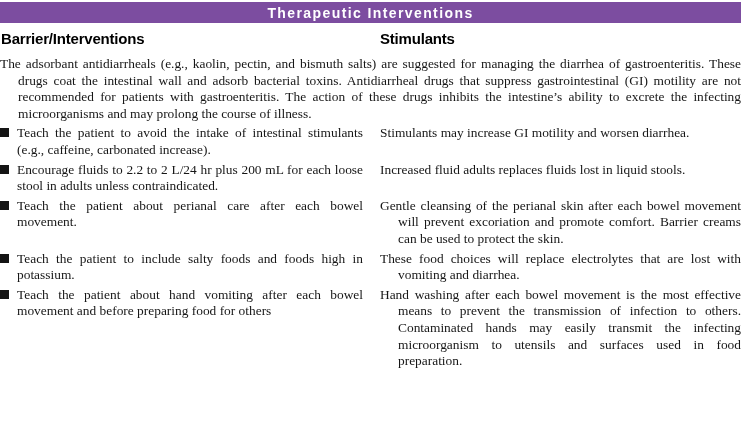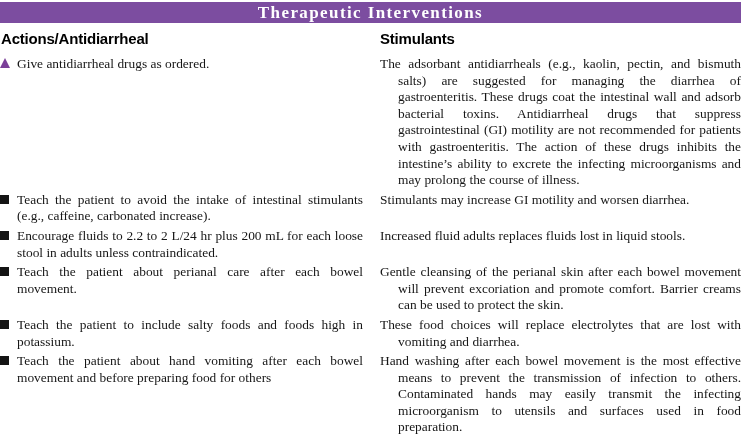--- a/index.html
+++ b/index.html
@@ -13,23 +13,23 @@
   .page { width: 741px; height: 434px; overflow: hidden; }
 
   
   .title-bar {
     margin-top: 2px;
     height: 21px;
     background: var(--accent, #7c4da0);
     display: flex; align-items: center; justify-content: center;
   }
   .title-bar span {
-    font-family: Liberation Serif, serif;
+    font-family: Liberation Sans, sans-serif;
     font-weight: bold;
-    font-size: 17px;
+    font-size: 14px;
     letter-spacing: 1.4px;
     color: var(--title_text, #ffffff);
   }
 
   
   .row { display: flex; }
   .cell-left  { width: 363px; margin-right: 17px; }
   .cell-right { flex: 1; min-width: 0; }
 
   
@@ -80,33 +80,30 @@
 <body>
 
 <div class="page">
 
   <div class="title-bar">
     <span>Therapeutic Interventions</span>
   </div>
 
   <div class="row col-headers">
     <div class="cell-left">
-      <h2>Actions/Antidiarrheal</h2>
+      <h2>Barrier/Interventions</h2>
     </div>
     <div class="cell-right">
       <h2>Stimulants</h2>
     </div>
   </div>
 
   <div class="rows">
 
     <div class="row trow">
-      <div class="cell-left">
-        <p class="action"><span class="bullet" data-shape="triangle"></span><span>Give antidiarrheal drugs as ordered.</span></p>
-      </div>
       <div class="cell-right">
         <p class="rationale">The adsorbant antidiarrheals (e.g., kaolin, pectin, and bismuth salts) are suggested for managing the diarrhea of gastroenteritis. These drugs coat the intestinal wall and adsorb bacterial toxins. Antidiarrheal drugs that suppress gastrointestinal (GI) motility are not recommended for patients with gastroenteritis. The action of these drugs inhibits the intestine’s ability to excrete the infecting microorganisms and may prolong the course of illness.</p>
       </div>
     </div>
 
     <div class="row trow">
       <div class="cell-left">
         <p class="action"><span class="bullet" data-shape="square"></span><span>Teach the patient to avoid the intake of intestinal stimulants (e.g., caffeine, carbonated increase).</span></p>
       </div>
       <div class="cell-right">

